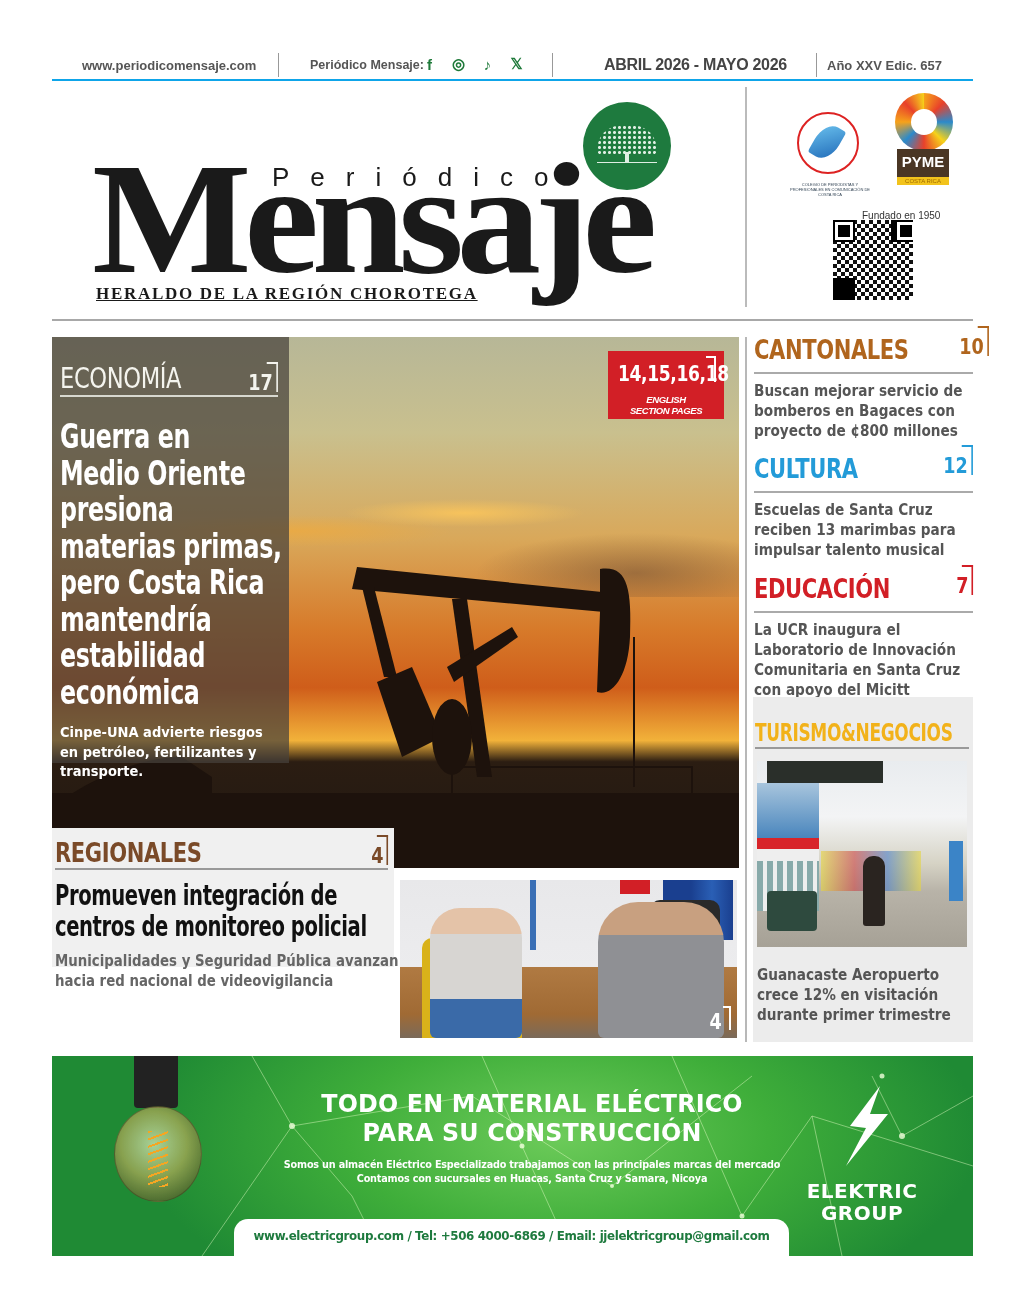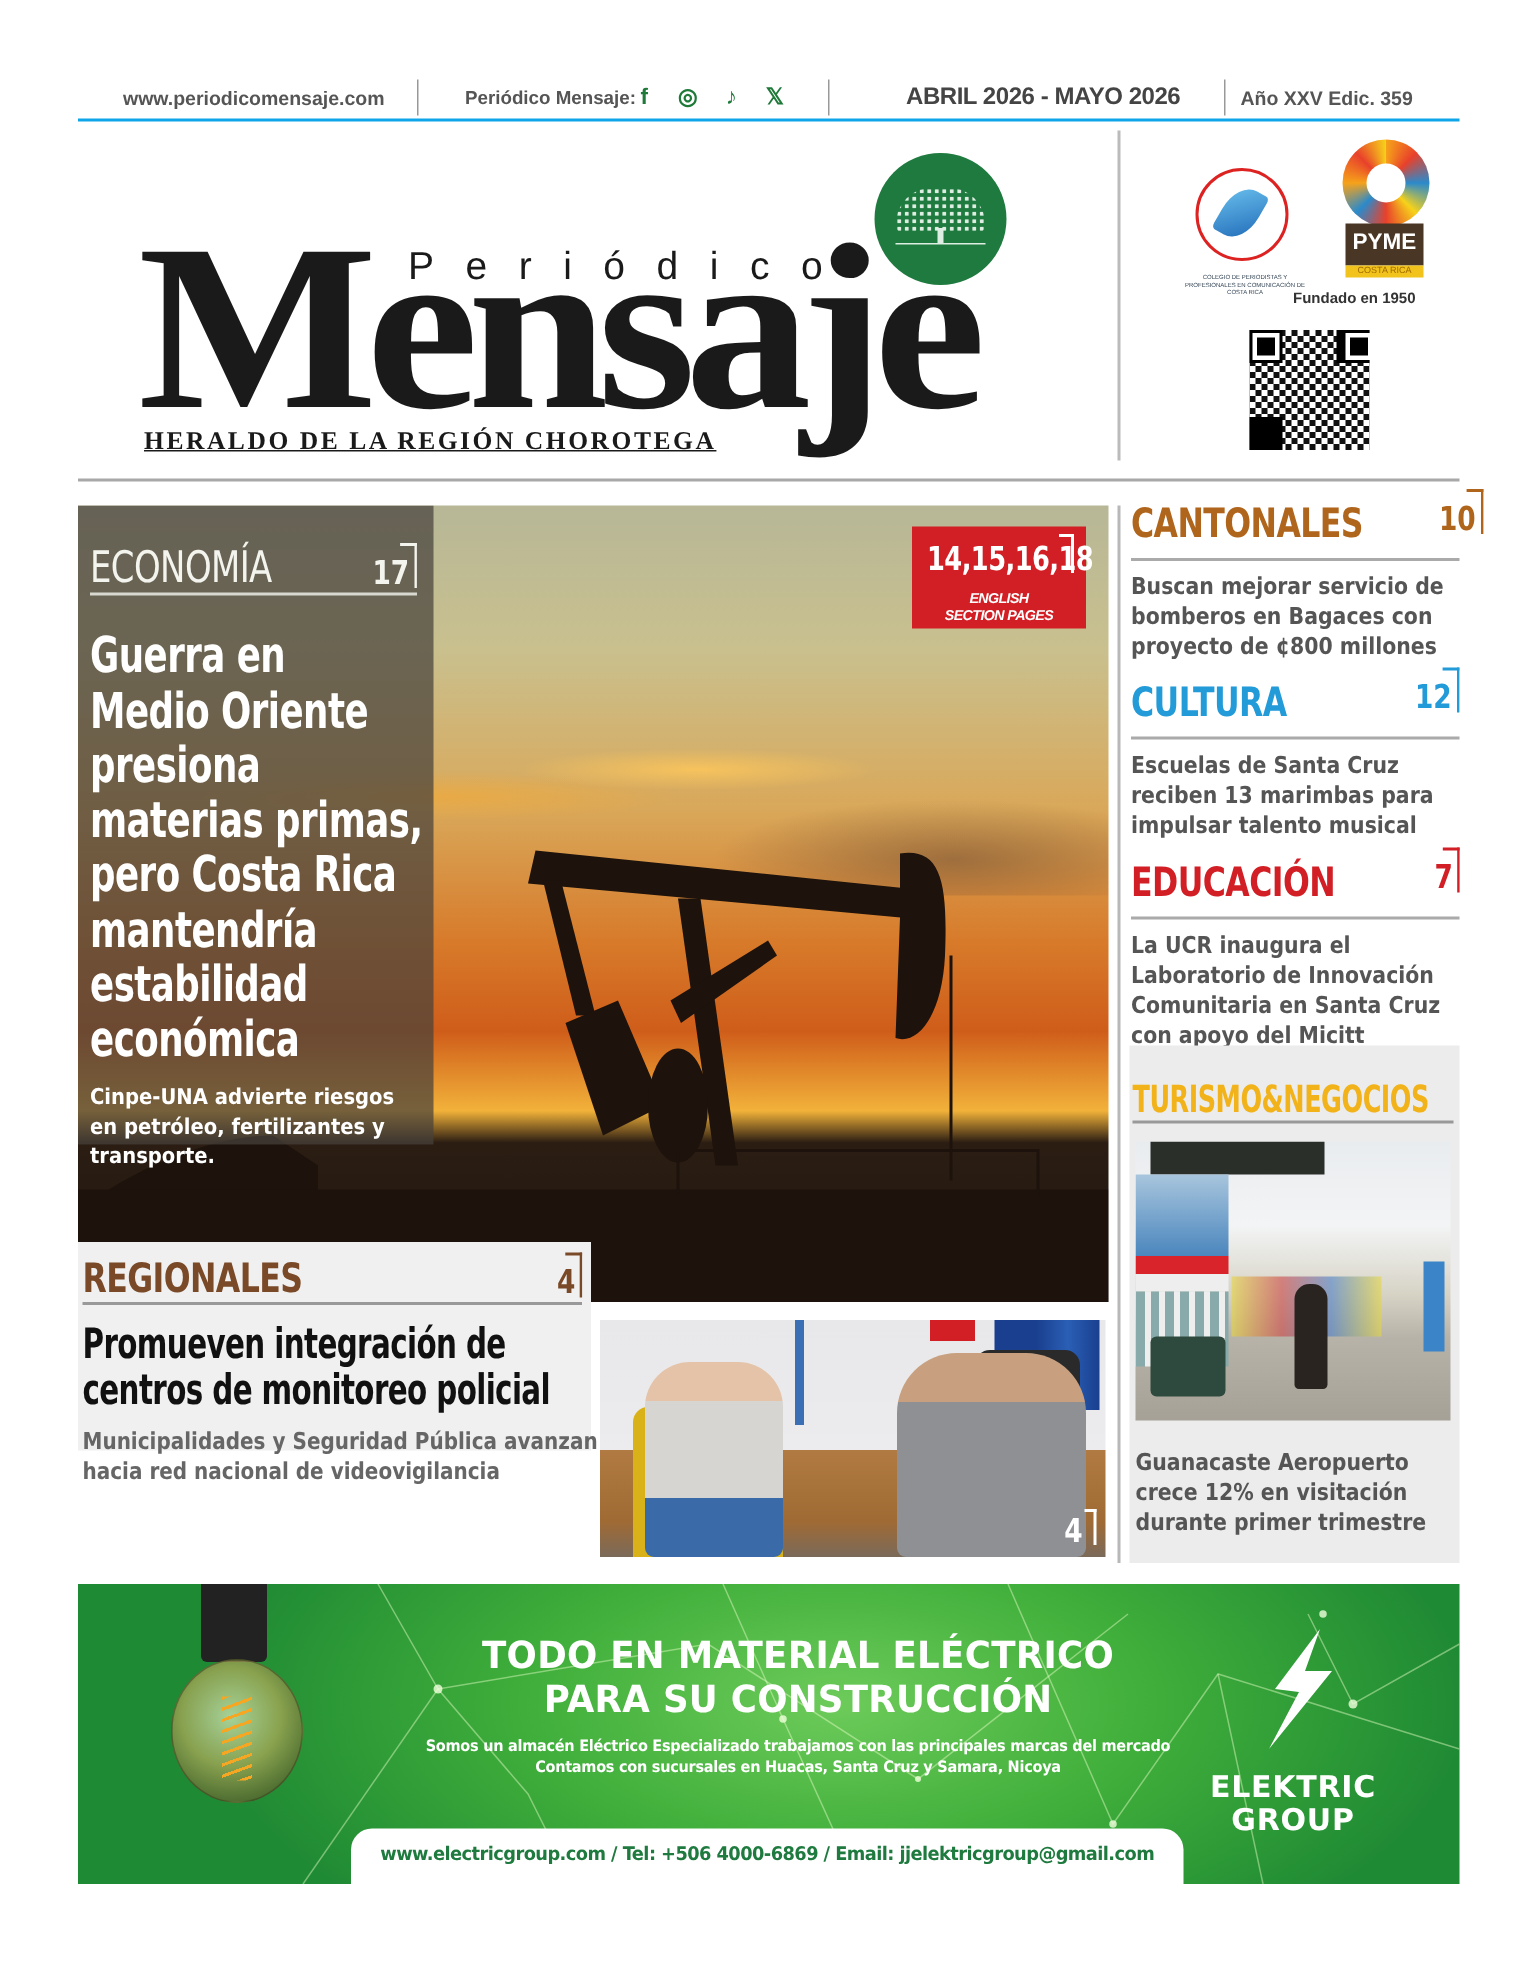--- a/index.html
+++ b/index.html
@@ -31,21 +31,21 @@
   .badges { position: absolute; left: 760px; top: 88px; width: 215px; height: 220px; }
   .sello { position: absolute; left: 25px; top: 12px; width: 86px; height: 86px; }
   .sello .ring { position: absolute; left: 12px; top: 12px; width: 62px; height: 62px; border: 2px solid #d22; border-radius: 50%; }
   .sello .feather { position: absolute; left: 30px; top: 24px; width: 24px; height: 36px; background: linear-gradient(135deg, #6cc3ef, #1f69b7); border-radius: 60% 10% 60% 10%; transform: rotate(30deg); }
   .sello .small { position: absolute; left: 0; top: 82px; width: 90px; font-size: 4px; color: #345; text-align: center; }
   .pyme { position: absolute; left: 133px; top: 5px; width: 60px; height: 92px; }
   .pyme .burst { position: absolute; left: 2px; top: 0; width: 58px; height: 58px; border-radius: 50%; background: conic-gradient(#f6a21a, #e8412b, #2b8acb, #f6d21a, #e8412b, #2b8acb, #f6a21a, #e8412b, #f6d21a); }
   .pyme .burst::after { content: ""; position: absolute; left: 16px; top: 16px; width: 26px; height: 26px; border-radius: 50%; background: #fff; }
   .pyme .box { position: absolute; left: 4px; top: 56px; width: 52px; height: 28px; background: #4a3624; color: #fff; font-size: 15px; font-weight: bold; text-align: center; line-height: 26px; }
   .pyme .cr { position: absolute; left: 4px; top: 84px; width: 52px; height: 8px; background: #f2c31c; font-size: 6px; color: #a06b00; text-align: center; line-height: 8px; }
-  .fundado { position: absolute; left: 58px; top: 106px; font-size: 10px; font-weight: bold; color: #333; padding-left: 44px; }
+  .fundado { position: absolute; left: 58px; top: 122px; font-size: 10px; font-weight: normal; color: #333; padding-left: 44px; }
   .qr { position: absolute; left: 73px; top: 132px; width: 80px; height: 80px;
         background:
           linear-gradient(#000,#000) 0 0/22px 22px no-repeat,
           linear-gradient(#000,#000) 58px 0/22px 22px no-repeat,
           linear-gradient(#000,#000) 0 58px/22px 22px no-repeat,
           repeating-conic-gradient(#111 0 25%, #fff 0 50%) 0 0/8px 8px; }
   .qr::before, .qr::after { content: ""; position: absolute; width: 12px; height: 12px; border: 3px solid #fff; }
   .qr::before { left: 2px; top: 2px; }
   .qr::after { left: 64px; top: 2px; }
 
@@ -142,21 +142,21 @@
   <span class="tb-social-label">Periódico Mensaje:</span>
   <div class="tb-icons">
     <span>f</span>
     <span>◎</span>
     <span>♪</span>
     <span>𝕏</span>
   </div>
   <span class="tb-sep" style="left:500px"></span>
   <span class="tb-date">ABRIL 2026 - MAYO 2026</span>
   <span class="tb-sep" style="left:764px"></span>
-  <span class="tb-edition">Año XXV Edic. 359</span>
+  <span class="tb-edition">Año XXV Edic. 657</span>
 </div>
 
 <div class="masthead">
   <div class="mh-seal">
     <div class="tree-top"></div>
       <div class="trunk"></div>
       <div class="ground"></div>
   </div>
   <div class="mh-title">Mensaje</div>
   <div class="mh-periodico">Periódico</div>

